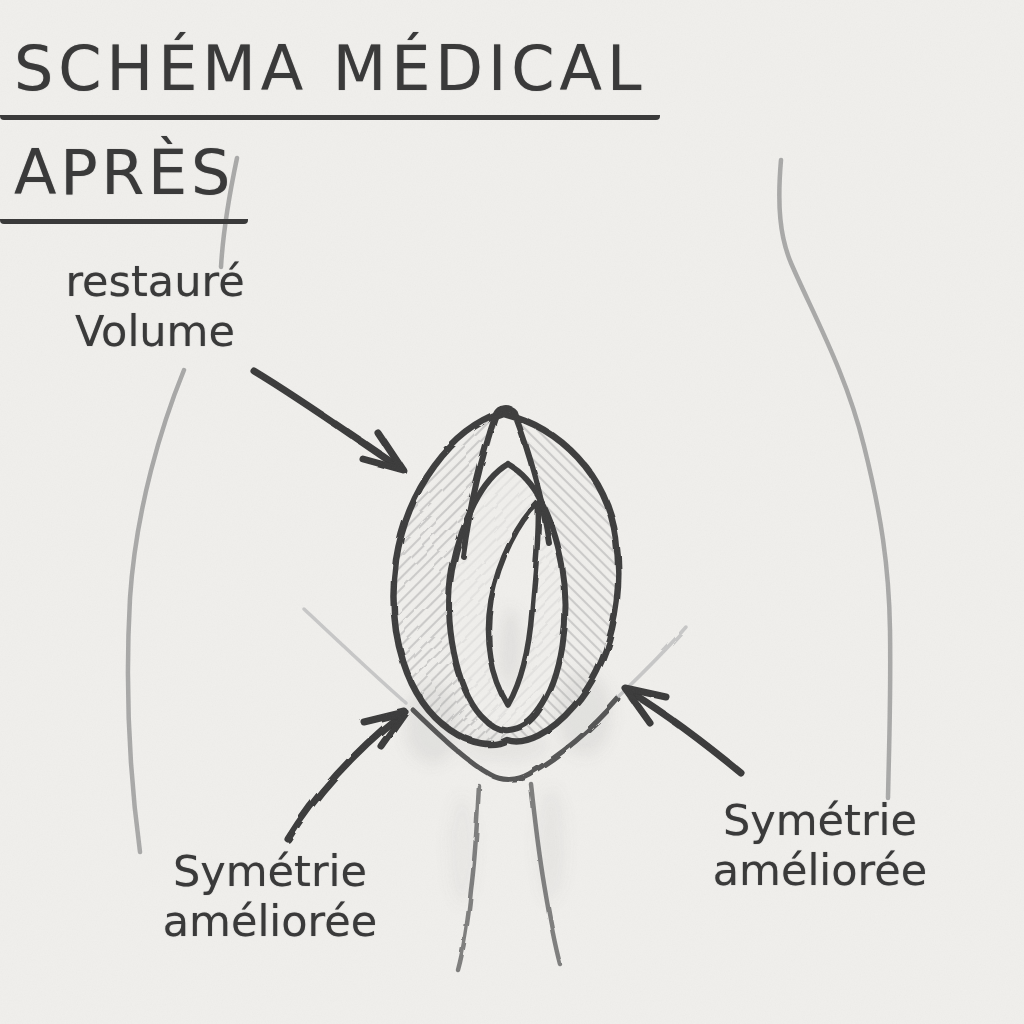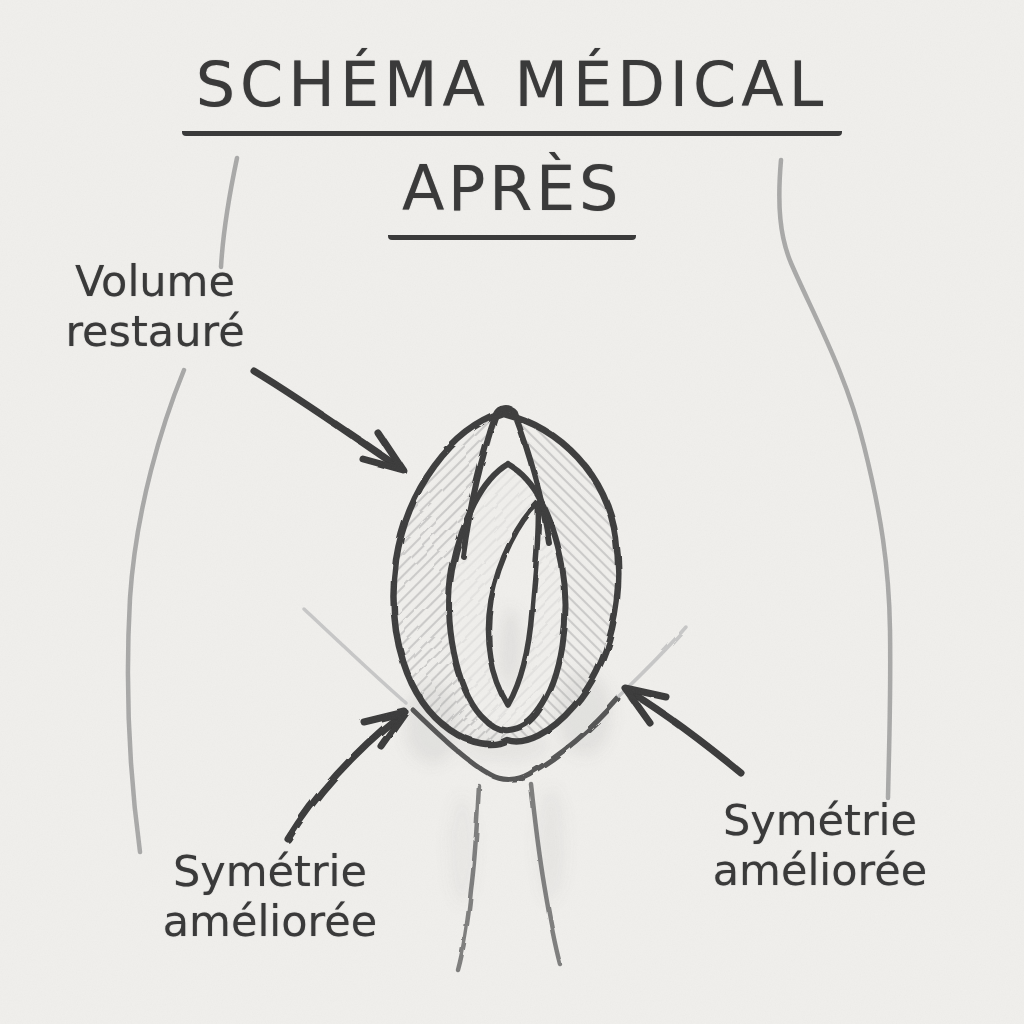--- a/index.html
+++ b/index.html
@@ -9,24 +9,23 @@
     --color-faint:#c7c7c7;
   }
   html,body{margin:0;padding:0;background:#e9e8e6;}
   .canvas{
     position:relative;width:1024px;height:1024px;margin:0 auto;
     background:var(--color-paper);overflow:hidden;
     font-family:"DejaVu Sans", sans-serif;color:var(--color-ink);
   }
   .artwork{position:absolute;left:0;top:0;width:1024px;height:1024px;}
   .title-line{
-    position:absolute;left:0;width:100%;text-align:center;
+    position:absolute;left:0;width:100%;
     color:var(--color-ink);
     text-shadow:0 0 1px rgba(58,58,58,.55);
-    margin-top:16px;
   }
   .title-1{top:32px;font-size:62px;letter-spacing:.08em;}
   .title-2{top:136px;font-size:62px;letter-spacing:.06em;}
   .title-line .u{
     display:inline-block;
     padding:0 14px 10px 14px;
     border-bottom:5px solid var(--color-ink);
     border-radius:0 0 4px 4px;
   }
   .ann{
@@ -121,22 +120,22 @@
   </svg>
 
   <div class="title-line title-1">
     <span class="u">SCHÉMA MÉDICAL</span>
   </div>
   <div class="title-line title-2">
     <span class="u">APRÈS</span>
   </div>
 
   <div class="ann" id="label-volume">
+    <div>restauré</div>
     <div>Volume</div>
-    <div>restauré</div>
   </div>
   <div class="ann" id="label-sym-left">
     <div>Symétrie</div>
     <div>améliorée</div>
   </div>
   <div class="ann" id="label-sym-right">
     <div>Symétrie</div>
     <div>améliorée</div>
   </div>
 

